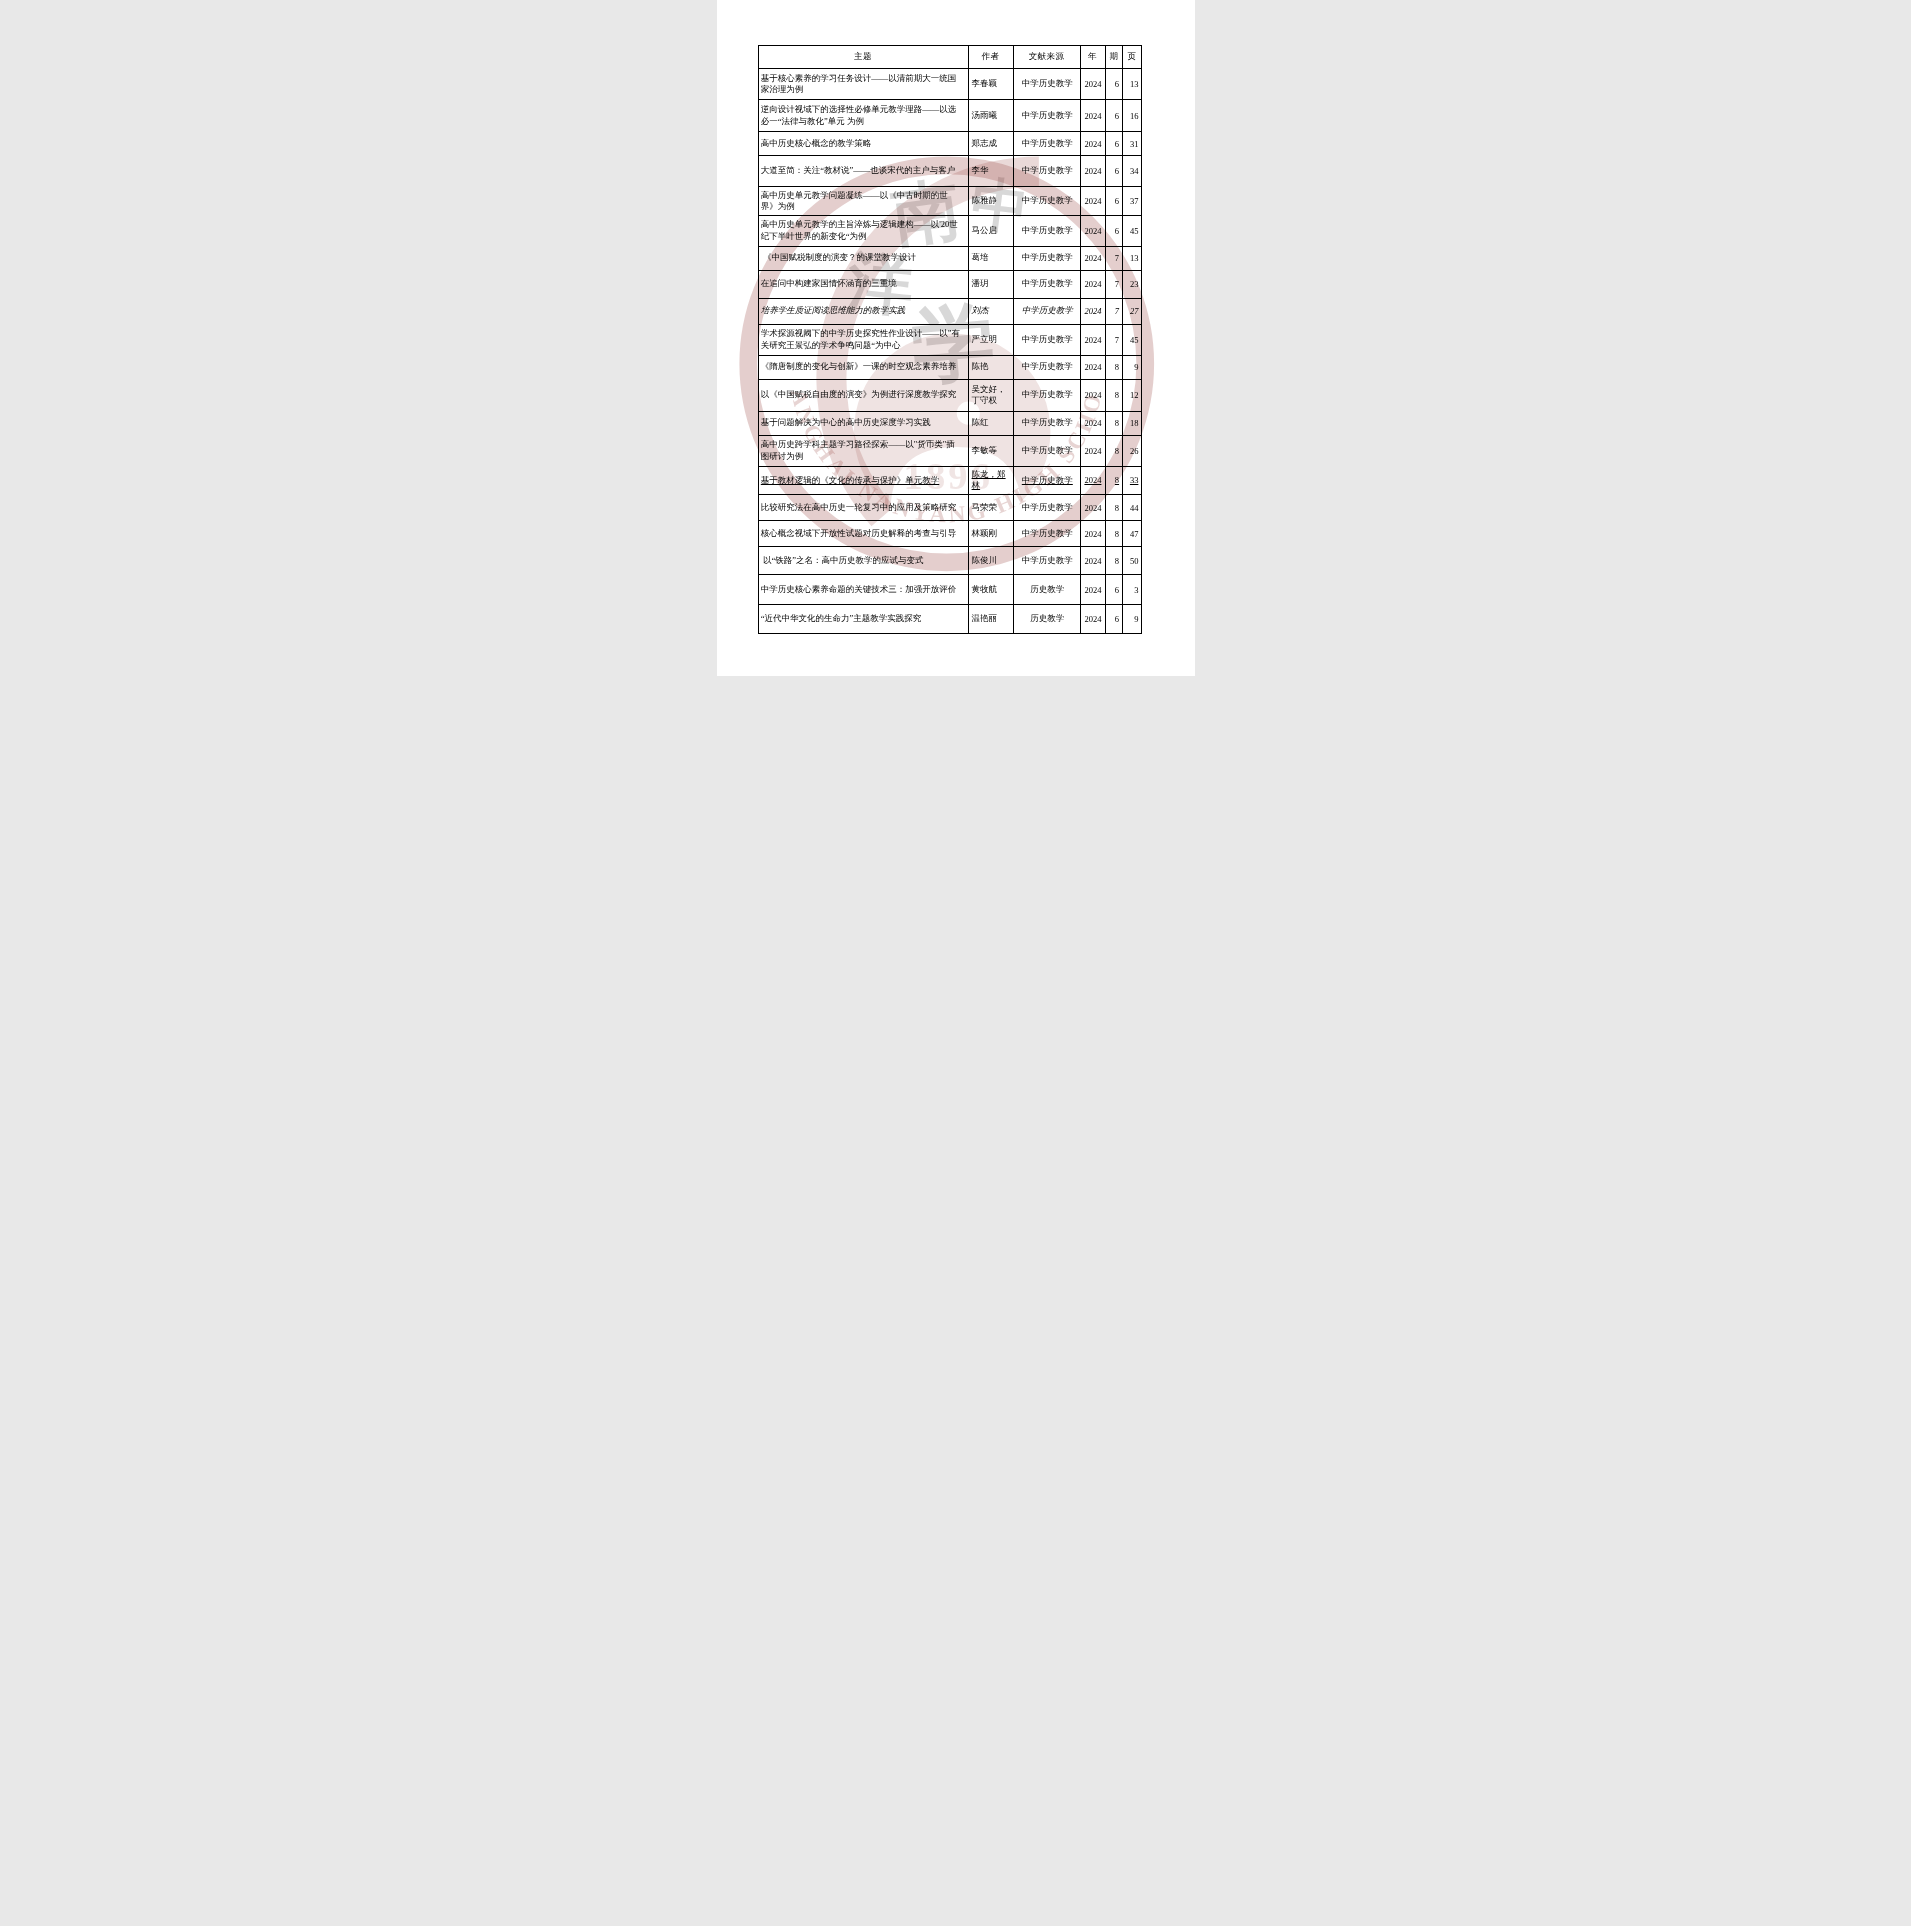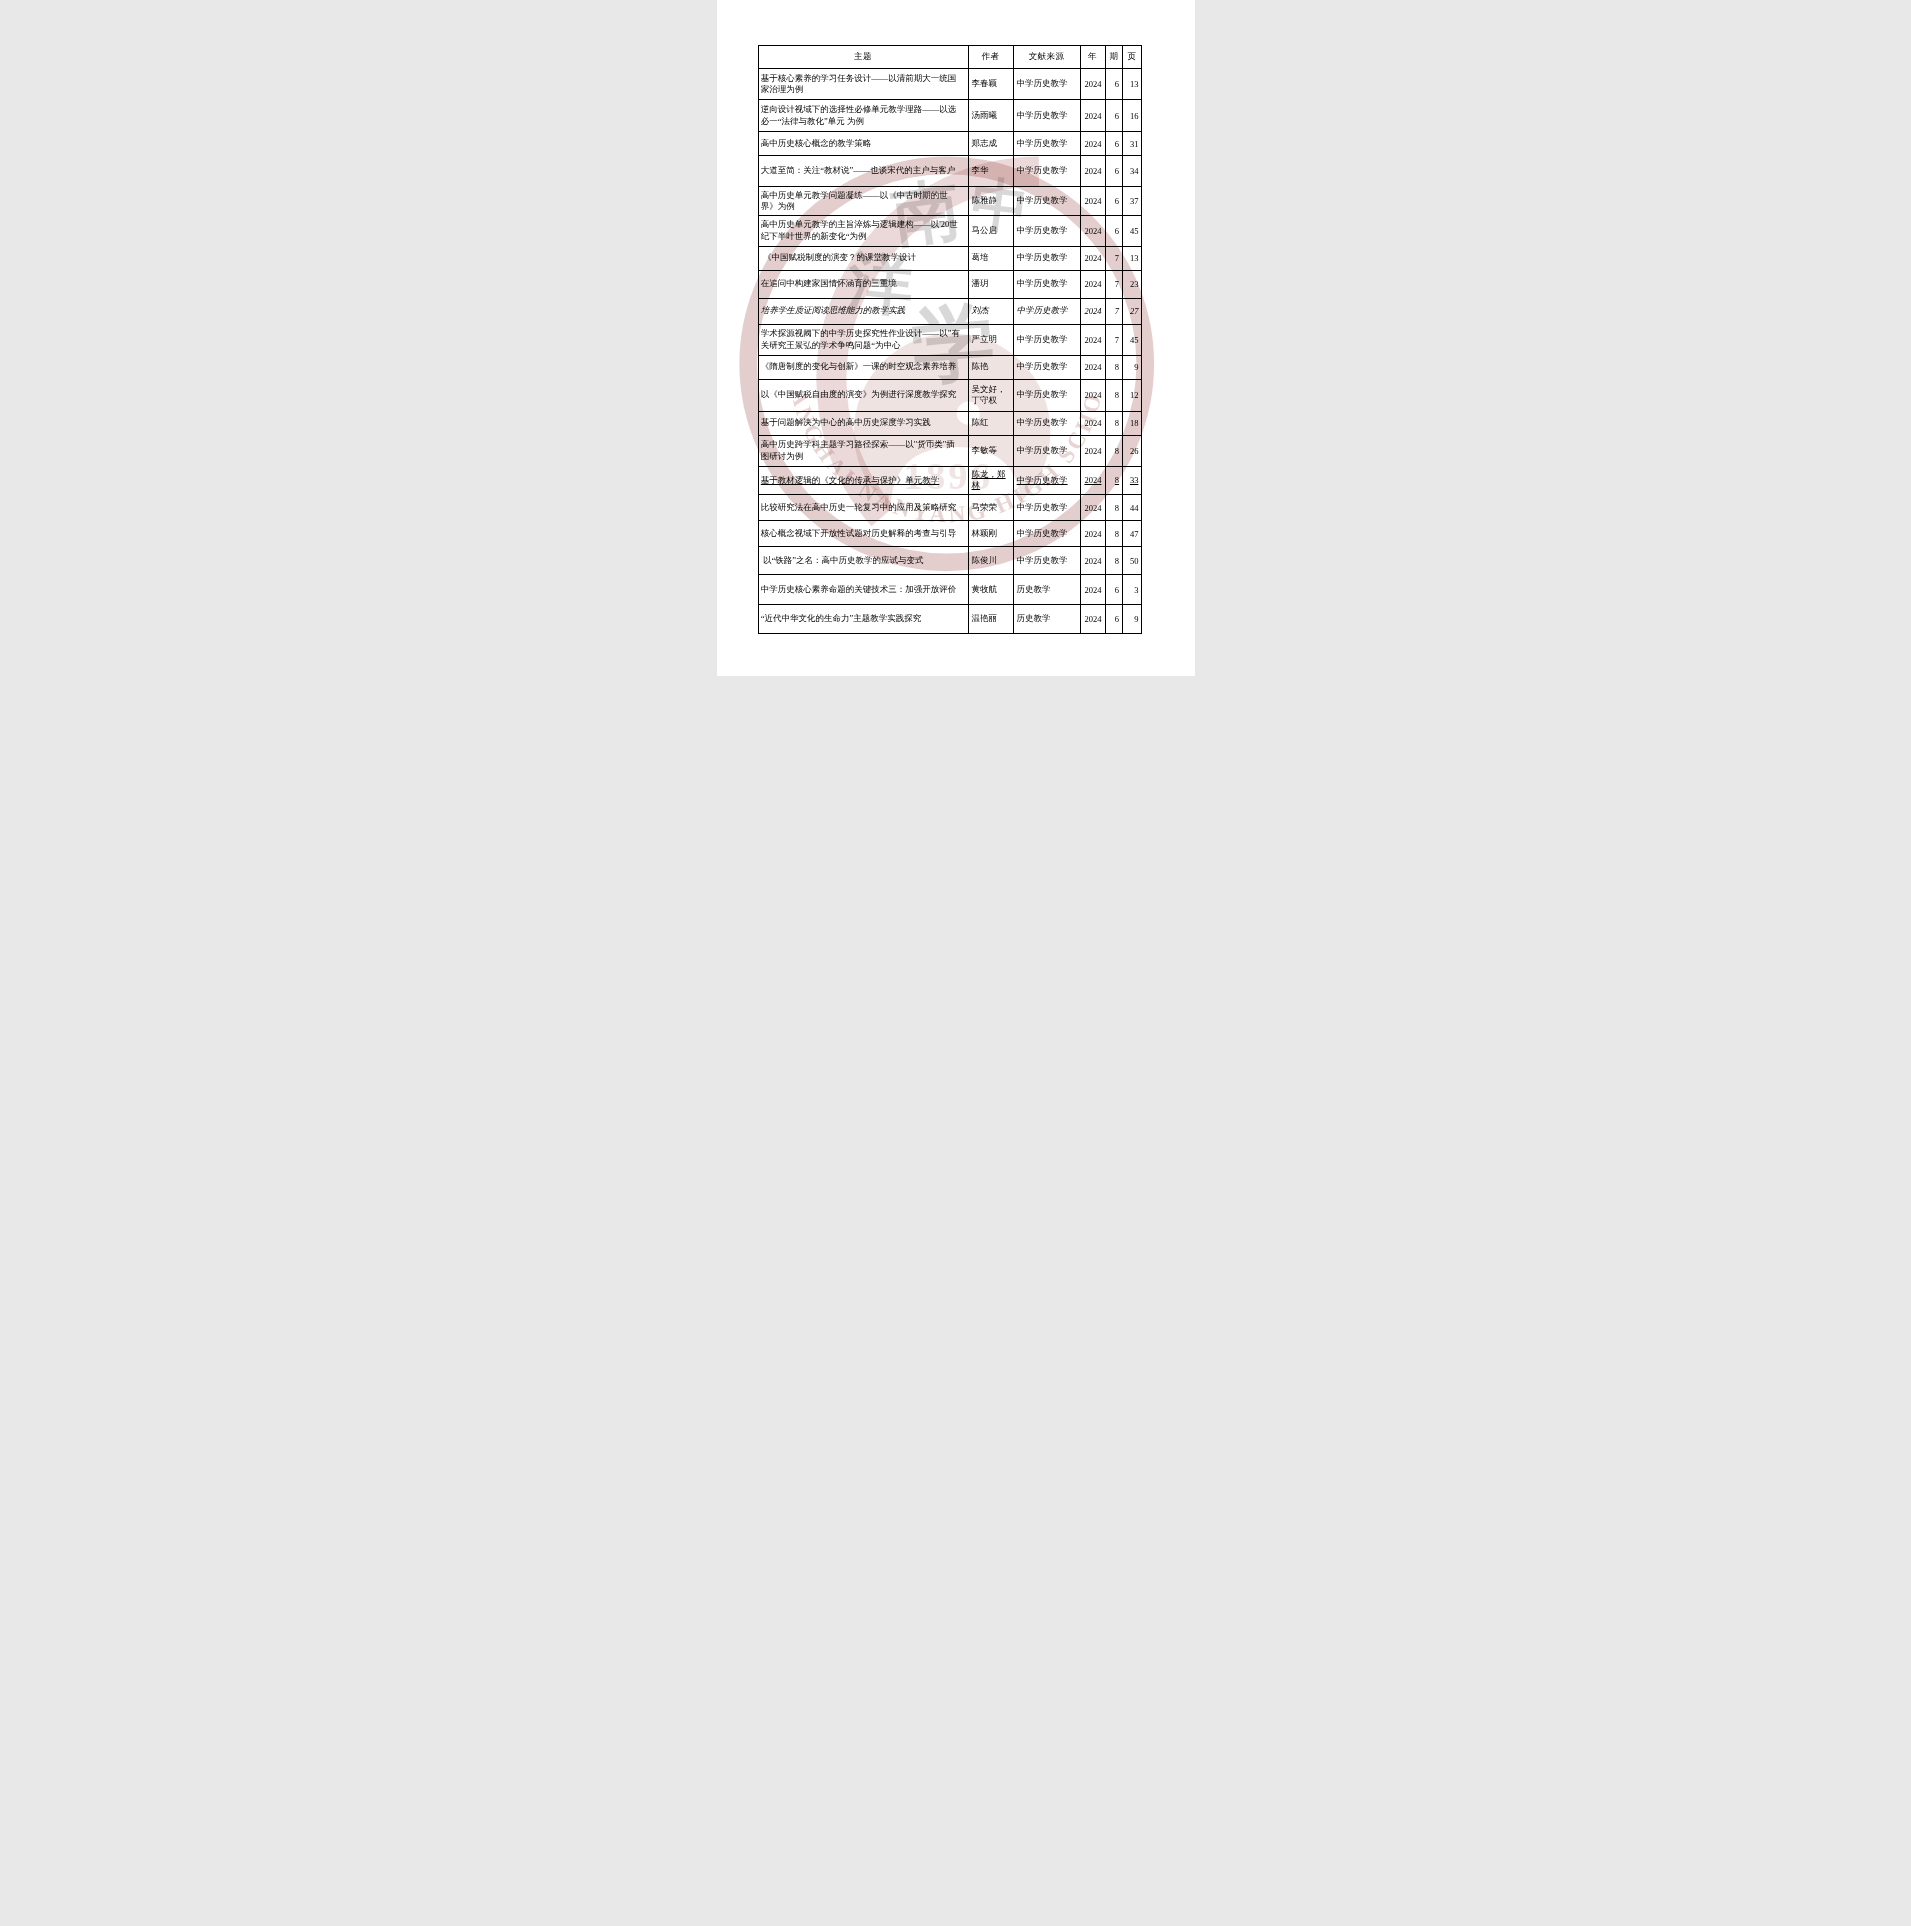--- a/index.html
+++ b/index.html
@@ -41,21 +41,21 @@
     word-break:break-all;
   }
   td.c-author{
     font-size:8.5px;line-height:1.3;
     padding:1.5px 4.6px 1.5px 3.1px;
     text-align:left;word-break:break-all;
   }
   td.c-source{
     font-size:8.5px;line-height:1.3;
     padding:1.5px 1.5px 1.5px 3.1px;
-    text-align:left;
+    text-align:center;
     margin-left:8px;
   }
   td.c-year{font-size:8.5px;text-align:right;padding-right:3.1px;}
   td.c-issue{font-size:8.5px;text-align:right;padding-right:3.1px;}
   td.c-page{font-size:8.5px;text-align:right;padding-right:2.3px;}
 </style>
 </head>
 <body>
 
 <div class="page">

